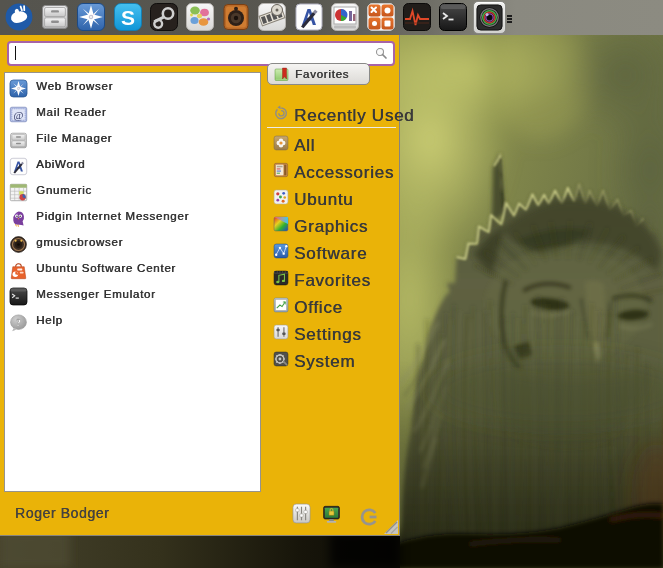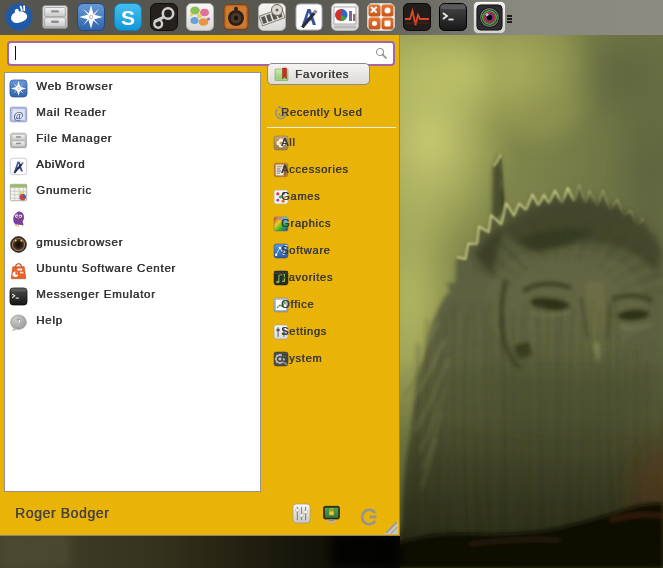--- a/index.html
+++ b/index.html
@@ -11,21 +11,21 @@
 #menu{left:0;top:35px;width:400px;height:501px;background:#eab308;border-right:1px solid #87847e;border-bottom:1px solid #87847e}
 #search{position:absolute;left:7px;top:6px;width:388px;height:25px;background:#fff;border:2px solid #a763a7;border-radius:4px}
 #cursor{position:absolute;left:6px;top:3px;width:1.4px;height:14px;background:#111}
 #mag{position:absolute;right:4px;top:3px;width:15px;height:15px}
 #applist{position:absolute;left:4px;top:37px;width:257px;height:420px;background:#fff;border:1px solid #96938d}
 .arow{position:absolute;left:0;width:254px;height:25px}
 .arow .ic{position:absolute;left:4px;top:3px;width:19px;height:19px}
 .arow .tx{position:absolute;left:31px;top:3.5px;font-size:11.5px;letter-spacing:0.75px;color:#333;white-space:pre;text-shadow:0.5px 0 0 #333}
 .crow{position:absolute;left:266px;width:132px;height:26px}
 .crow .ic{position:absolute;left:7px;top:5px;width:16px;height:16px}
-.crow .tx{position:absolute;left:15px;top:6px;font-size:11px;letter-spacing:0.75px;color:#3a3a3a;white-space:pre;text-shadow:0.5px 0 0 #3a3a3a}
+.crow .tx{position:absolute;left:28px;top:6px;font-size:17px;letter-spacing:0.75px;color:#3a3a3a;white-space:pre;text-shadow:0.5px 0 0 #3a3a3a}
 #favbtn{position:absolute;left:267px;top:28px;width:103px;height:22px;border:1px solid #8a8a88;border-radius:5px;background:linear-gradient(#f5f4f2,#dcdad6)}
 #favbtn .ic{position:absolute;left:6px;top:3px;width:15px;height:15px}
 #favbtn .tx{position:absolute;left:27px;top:4px;font-size:11.5px;letter-spacing:0.75px;color:#3a3a3a;white-space:pre;text-shadow:0.5px 0 0 #3a3a3a}
 #csep{position:absolute;left:267px;top:92px;width:129px;height:1px;background:#c2c0bb;border-bottom:1px solid #ecebe7}
 #user{position:absolute;left:15px;top:470px;font-size:14px;font-weight:normal;letter-spacing:0.6px;color:#45433f;text-shadow:0.3px 0 0 #45433f}
 .bic{position:absolute;width:18px;height:18px;top:469px}
 #grip{position:absolute;right:1px;bottom:1px;width:14px;height:14px}
 </style></head><body>
 <div id="stage">
 <svg class="abs" id="wall" width="663" height="568" viewBox="0 0 663 568" xmlns="http://www.w3.org/2000/svg">
@@ -1186,20 +1186,21 @@
             </defs>
             <path d="M15 4 Q22 4 23.5 11 Q24.5 16 21.5 19.5 L23 26 Q18 24.5 15.5 24.8 Q8 25.5 6.8 18 Q5.8 12 9.5 8 Q12 5 15 4 Z" fill="#7a3f9d"></path>
 <path d="M9 10 Q11 6.5 15 6.2 Q13 9.5 13.6 12 Q11 12.5 9 10 Z" fill="#9a5fc0"></path>
 <circle cx="12.2" cy="11.2" r="2.6" fill="#fff"></circle>
 <circle cx="18" cy="11.2" r="2.6" fill="#fff"></circle>
 <circle cx="12.6" cy="11.4" r="1.2" fill="#222"></circle>
 <circle cx="17.6" cy="11.4" r="1.2" fill="#222"></circle>
 <path d="M13.6 14.6 L16.4 14.6 L15 16.6 Z" fill="#f0a030"></path>
 <path d="M10 24 L12 27.5 M14 24.6 L15 28" stroke="#e89420" stroke-width="1.4"></path>
           </svg>
+          <span class="tx">Pidgin Internet Messenger</span>
         </div>
 <div class="arow" style="top:159.3px">
           <svg class="ic" viewBox="0 0 30 30">
             <defs>
 <linearGradient id="gdrw" x1="0" y1="0" x2="0" y2="1">
                 <stop offset="0" stop-color="#f4f4f4"></stop>
                 <stop offset="1" stop-color="#c8c8c8"></stop>
               </linearGradient>
               <linearGradient id="gdrw2" x1="0" y1="0" x2="0" y2="1">
                 <stop offset="0" stop-color="#e8e8e8"></stop>
@@ -1730,21 +1731,21 @@
             </linearGradient>
           </defs>
           <rect x="2" y="2" width="26" height="26" rx="4" fill="#f2f2ee" stroke="#b0b0aa"></rect>
 <circle cx="9" cy="9" r="3" fill="#d04040"></circle>
 <circle cx="20" cy="8" r="2.6" fill="#4060c8"></circle>
 <circle cx="14" cy="15" r="2.8" fill="#40a848"></circle>
 <circle cx="22" cy="16" r="2.4" fill="#e0a020"></circle>
 <circle cx="9" cy="21" r="2.6" fill="#9040b0"></circle>
 <circle cx="19" cy="23" r="2.8" fill="#e06820"></circle>
         </svg>
-        <span class="tx">Games</span>
+        <span class="tx">Ubuntu</span>
       </div>
 <div class="crow" style="top:176.1px">
         <svg class="ic" viewBox="0 0 30 30">
           <defs>
 <linearGradient id="gdrw" x1="0" y1="0" x2="0" y2="1">
               <stop offset="0" stop-color="#f4f4f4"></stop>
               <stop offset="1" stop-color="#c8c8c8"></stop>
             </linearGradient>
             <linearGradient id="gdrw2" x1="0" y1="0" x2="0" y2="1">
               <stop offset="0" stop-color="#e8e8e8"></stop>

